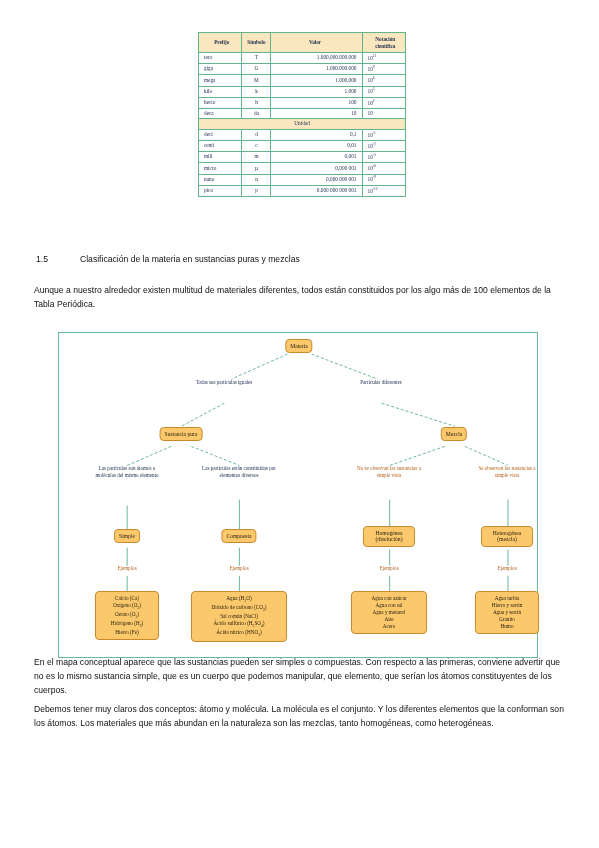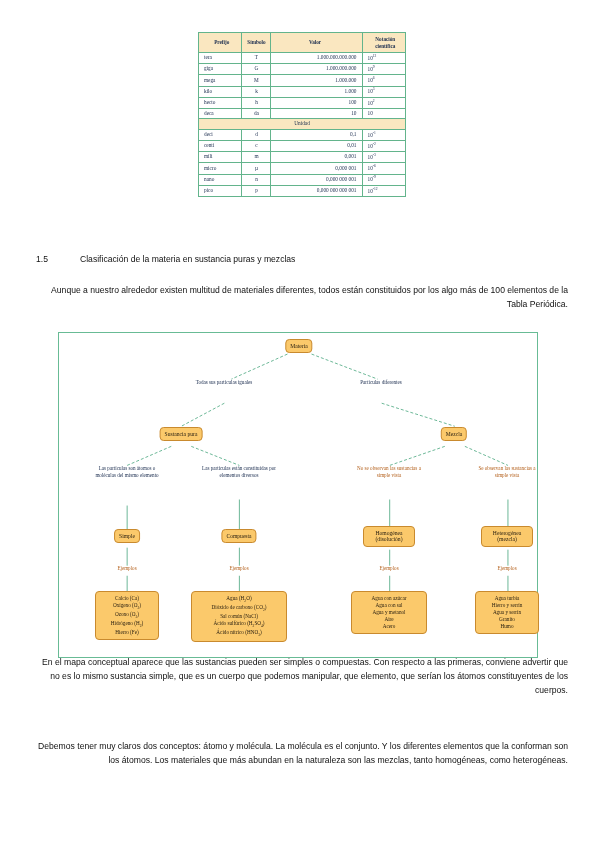--- a/index.html
+++ b/index.html
@@ -69,25 +69,25 @@
     color: #111;
   }
   .sec-heading .num { display: inline-block; width: 44px; }
   .sec-heading .ttl { font-style: normal; }
 
   .para {
     position: absolute;
     font-size: 8.6px;
     line-height: 1.62;
     color: #111;
-    text-align: right;
+    text-align: left;
   }
   #para-intro { left: 34px; top: 284px; width: 534px; }
   #para-1 { left: 34px; top: 656px; width: 534px; }
-  #para-2 { left: 34px; top: 740px; width: 534px; }
+  #para-2 { left: 34px; top: 703px; width: 534px; }
 
   
   .map {
     position: absolute;
     left: 58px;
     top: 332px;
     width: 480px;
     height: 326px;
     border: 1.6px solid #68bb95;
     background: #ffffff;
@@ -229,21 +229,21 @@
           <td class="col-prefijo">pico</td>
           <td class="col-simbolo">p</td>
           <td class="col-valor">0,000 000 000 001</td>
           <td class="col-notacion">10<sup>-12</sup></td>
         </tr>
       </tbody>
   </table>
 </div>
 
 <div class="sec-heading">
-  <span class="num">1.5</span><span class="ttl">Clasificación de la materia en sustancia puras y mezclas</span>
+  <span class="num">1.5</span><span class="ttl">Clasificación de la materia en sustancias puras y mezclas</span>
 </div>
 
 <div class="para" id="para-intro">Aunque a nuestro alrededor existen multitud de materiales diferentes, todos están constituidos por los algo más de 100 elementos de la Tabla Periódica.</div>
 
 <div class="map">
   <div class="map-inner">
 
     <svg class="connectors" viewBox="0 0 477 323" preserveAspectRatio="none">
 
       <line class="dash" x1="228" y1="21" x2="172" y2="46"></line>

